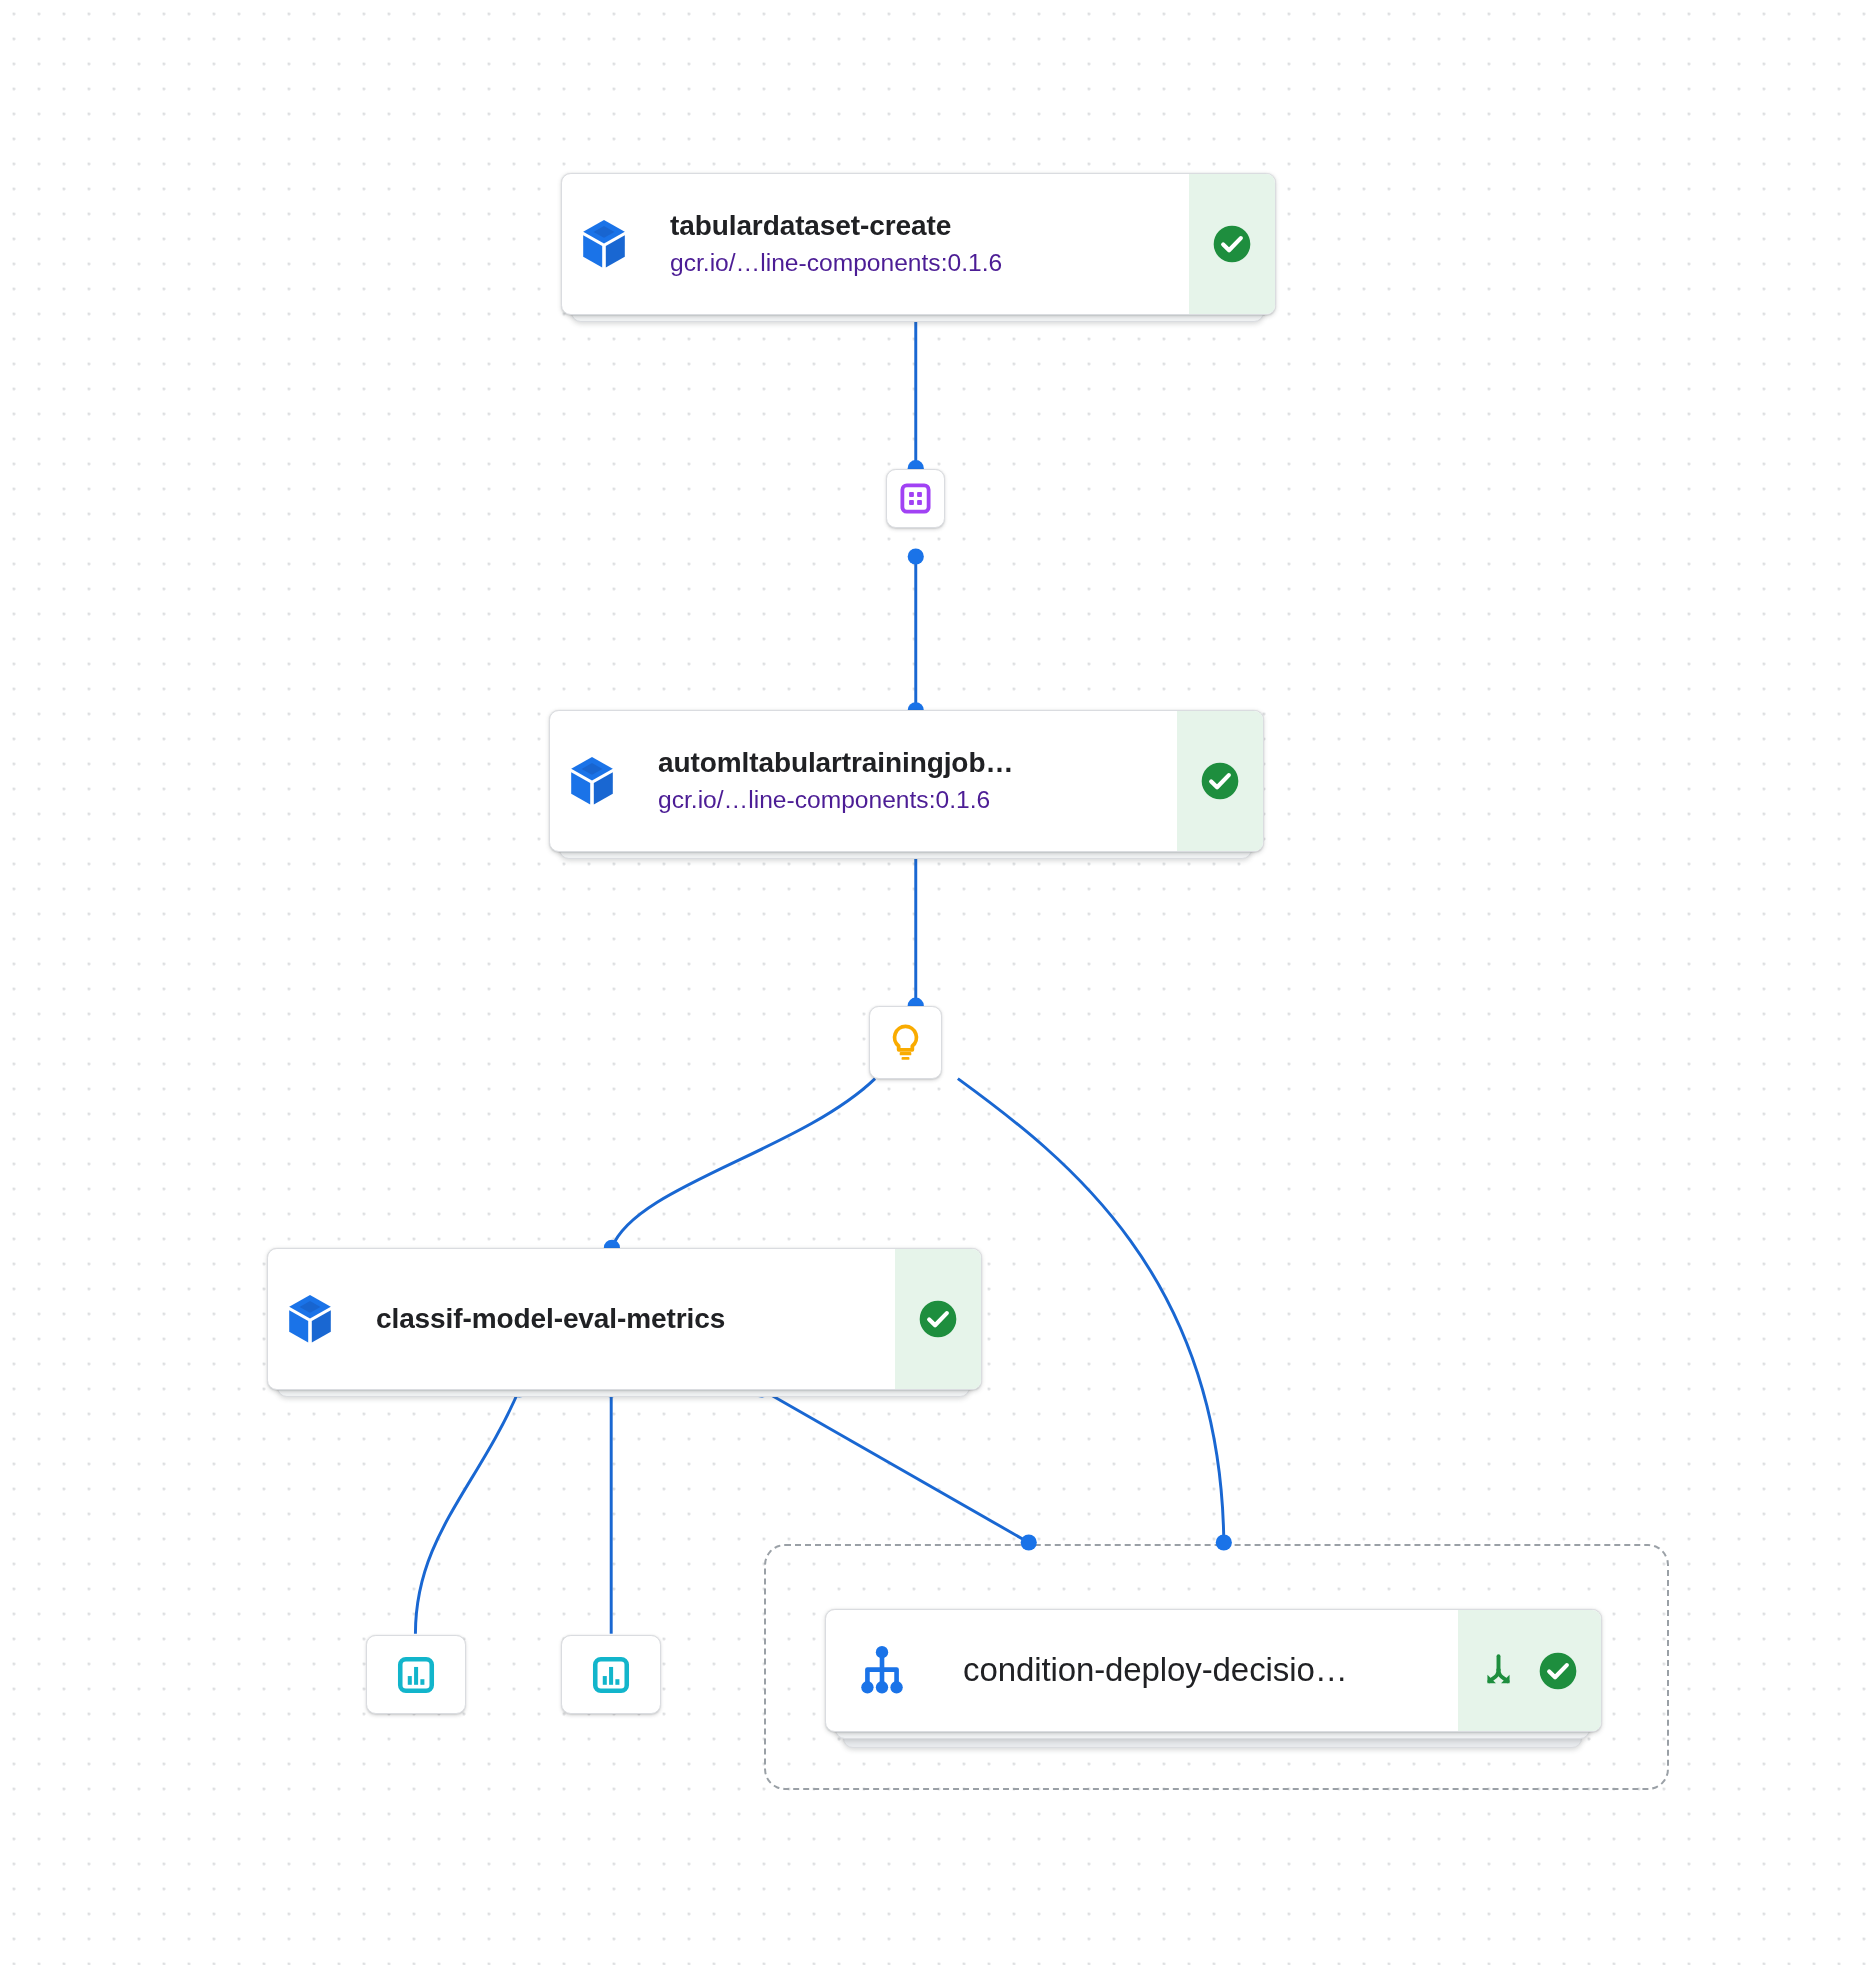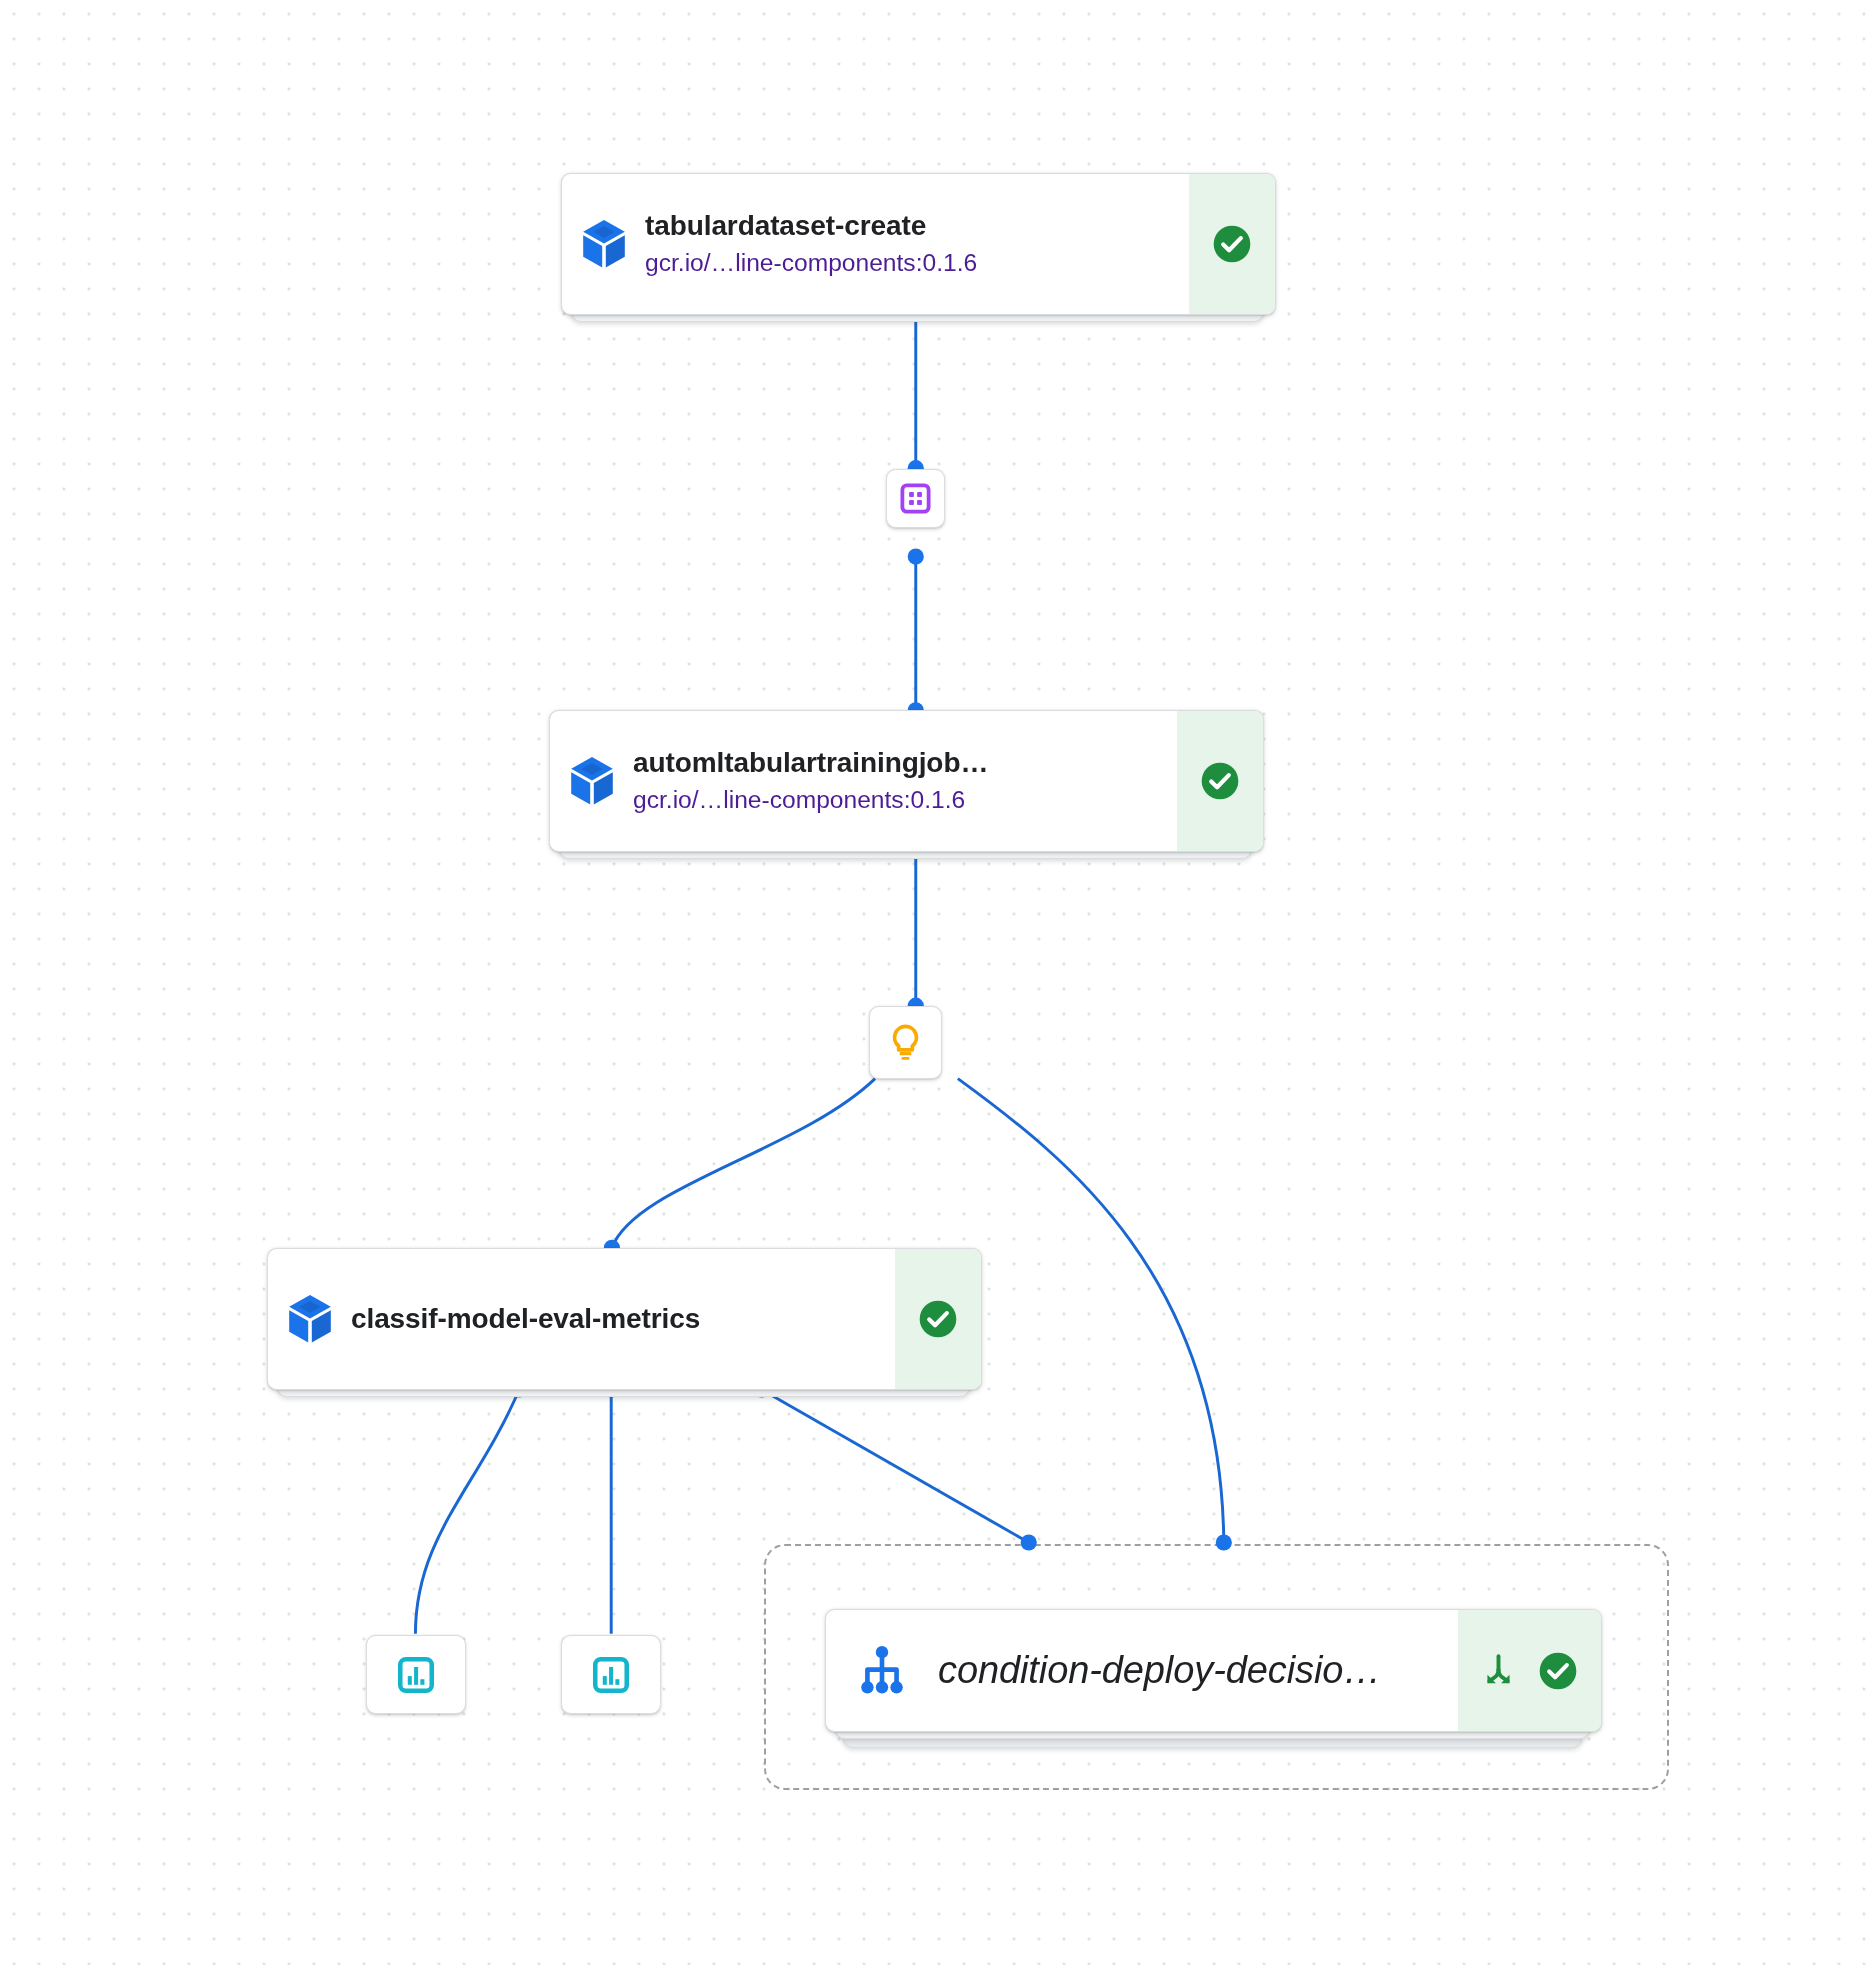--- a/index.html
+++ b/index.html
@@ -81,20 +81,21 @@
     display: flex;
     align-items: stretch;
     width: 100%;
     height: 100%;
     background: #ffffff;
     border: 1.4px solid #dadce0;
     border-radius: 9.8px;
     box-shadow: 0 1.4px 4.2px rgba(60,64,67,0.18), 0 0.7px 1.4px rgba(60,64,67,0.14);
     overflow: hidden;
     z-index: 1;
+    gap: 25px;
   }
   .node-icon {
     flex: 0 0 auto;
     display: flex;
     align-items: center;
     justify-content: center;
     width: 83px;
   }
   .node-body {
     flex: 1 1 auto;
@@ -130,23 +131,22 @@
     gap: 18px;
     padding: 0 21px;
     background: #e6f4ea;
   }
 
   
   .node-card.cond .node-body {
     justify-content: center;
   }
   .node-card.cond .node-title {
-    font-size: 38px;
+    font-size: 33px;
     font-weight: 400;
-    font-style: italic;
   }
   .node-card.cond .node-icon { width: 112px; }
 
   
   .artifact {
     position: absolute;
     width: 59px;
     height: 59px;
     background: #ffffff;
     border: 1.4px solid #dadce0;

